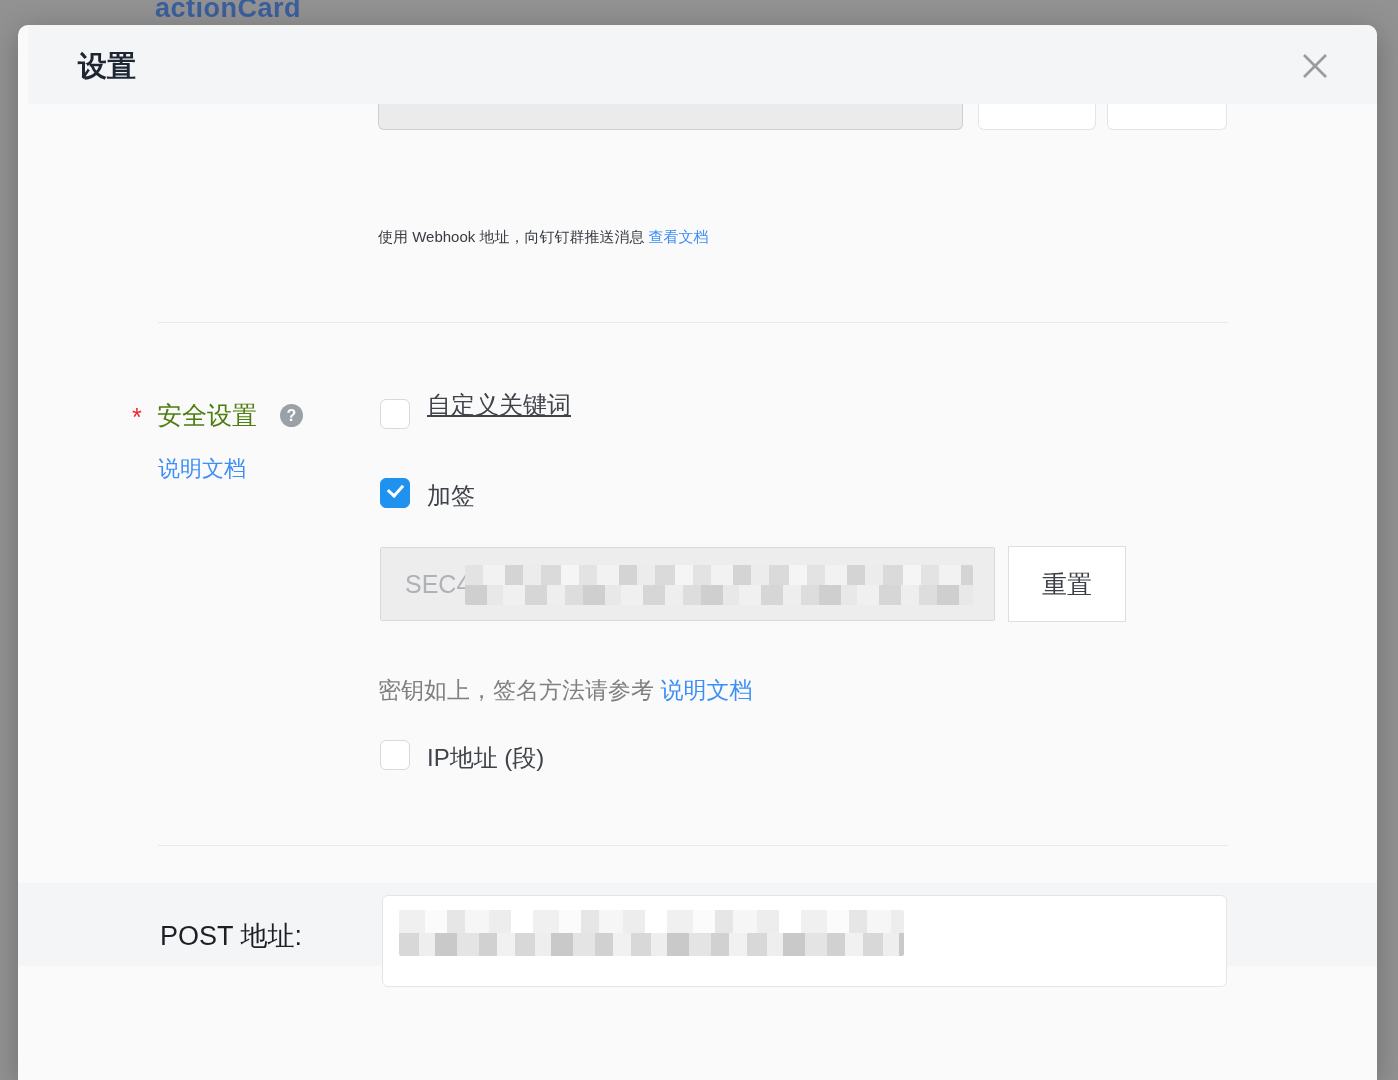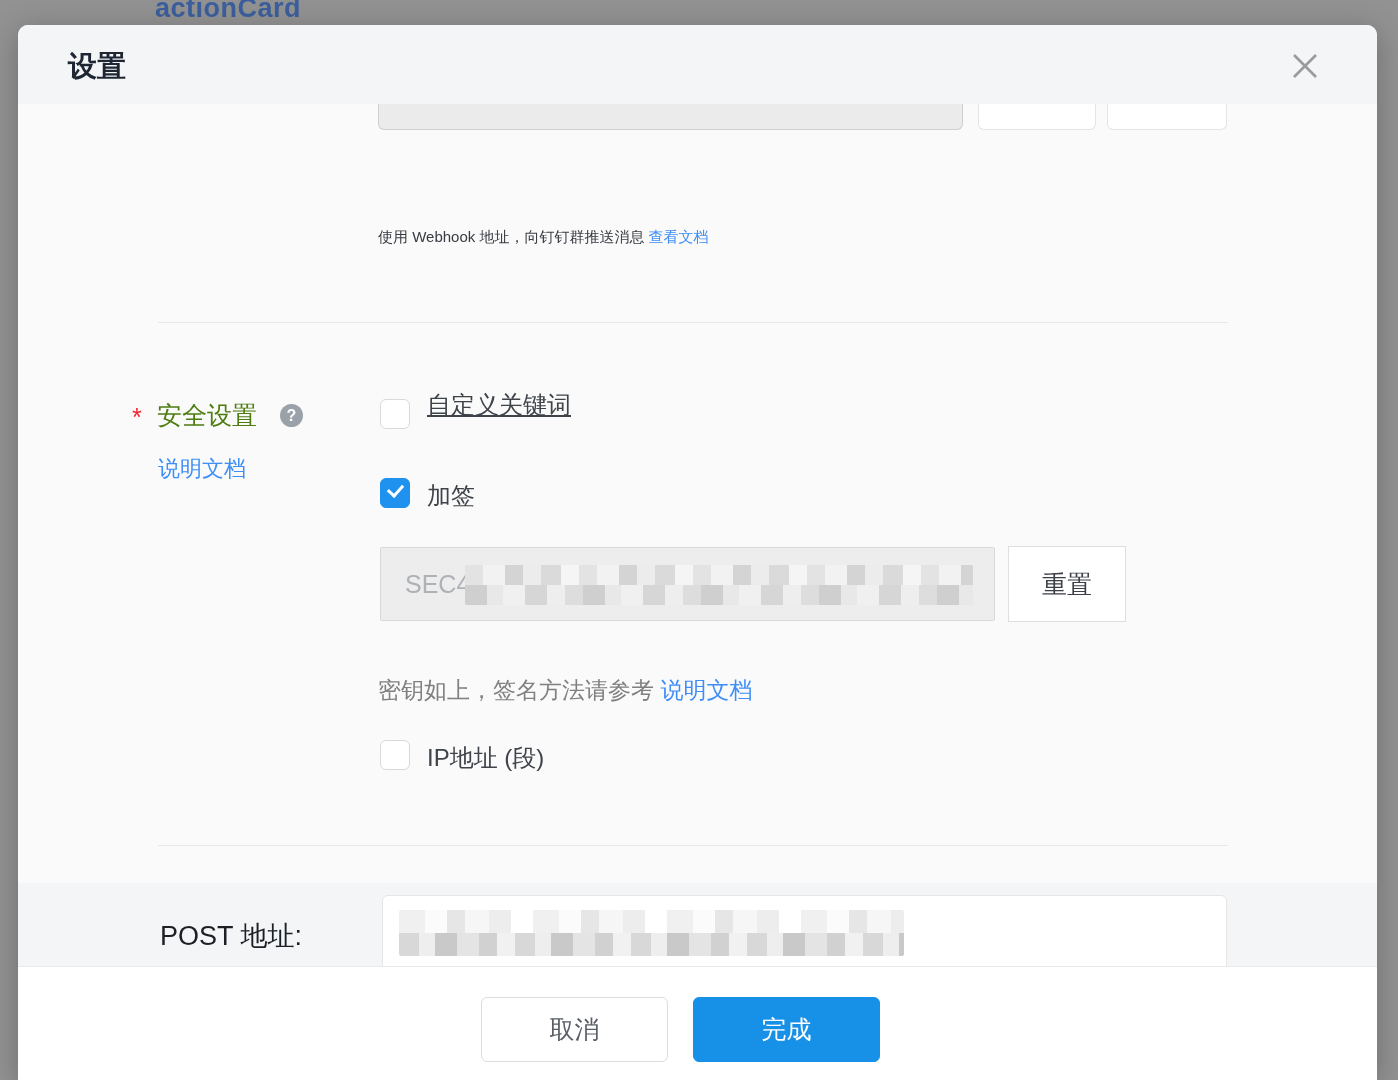--- a/index.html
+++ b/index.html
@@ -23,21 +23,21 @@
   .dialog {
     position: absolute;
     left: 18px; top: 25px;
     width: 1359px; height: 1055px;
     background: #fafafa;
     border-radius: 10px 10px 0 0;
     overflow: hidden;
     box-shadow: 0 6px 30px rgba(0,0,0,0.25);
   }
   .dialog-header {
-    position: absolute; left: 0; top: 0;
+    position: absolute; left: 10px; top: 0;
     width: 100%; height: 79px;
     background: #f4f5f7;
   }
   .dialog-title {
     position: absolute; left: 50px; top: 0;
     height: 79px; line-height: 82px;
     font-size: 29px; font-weight: bold;
     color: #1e2633;
   }
   .close-btn {
@@ -301,18 +301,14 @@
   <div class="cb-label cb-label-3">IP地址 (段)</div>
 
   <div class="divider divider-2"></div>
 
   <div class="post-band"></div>
   <div class="post-input">
     <div class="mosaic mosaic-post post-mosaic"></div>
   </div>
   <div class="post-label">POST 地址:</div>
 
-  <div class="dialog-footer">
-    <div class="footer-btn cancel-btn">取消</div>
-    <div class="footer-btn confirm-btn">完成</div>
-  </div>
 
 </div>
 
 </body></html>

